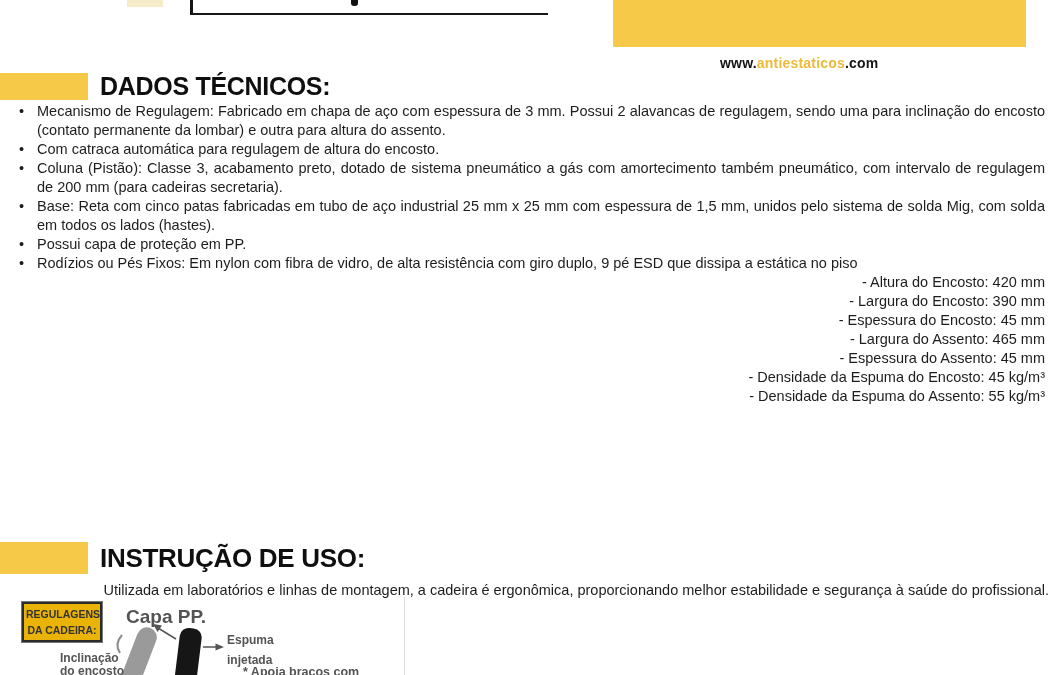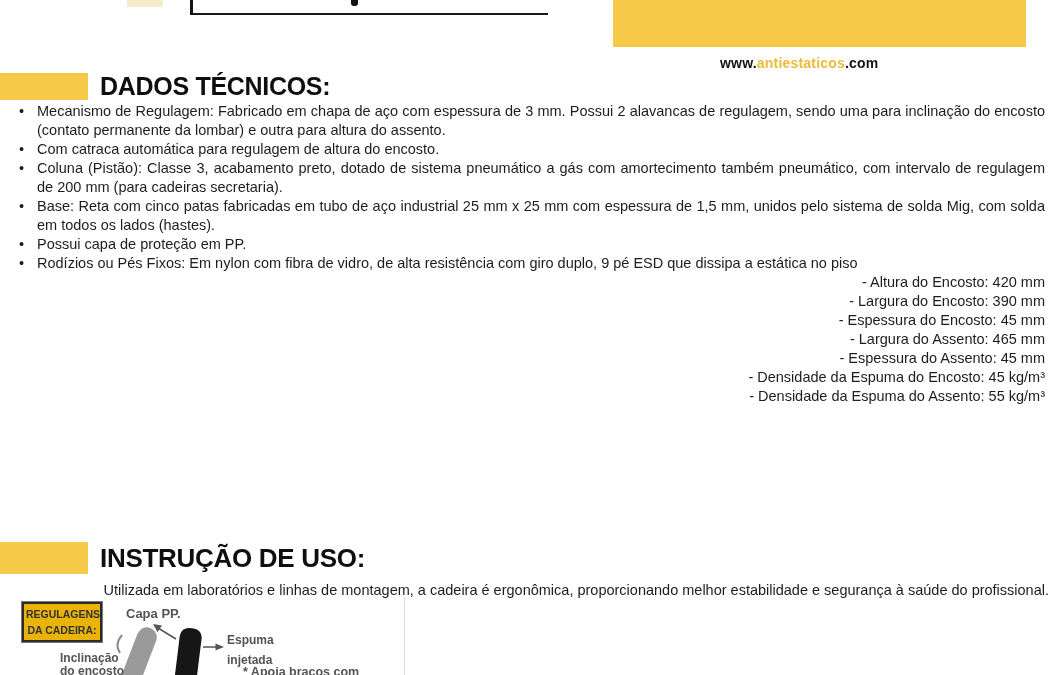--- a/index.html
+++ b/index.html
@@ -32,21 +32,21 @@
 
   
   .usage-paragraph{position:absolute;left:14px;top:581px;width:1035px;margin:0;font-size:14.5px;line-height:19px;text-align:right;}
 
   
   .diagram-svg{position:absolute;left:0;top:595px;}
   .reg-box{position:absolute;left:22px;top:602px;width:72px;border:2px solid #2b2b2b;outline:1px solid #777;
            padding:2px 2px;font-size:10.5px;font-weight:bold;line-height:16px;text-align:center;
            color:#333;white-space:pre-line;background:#eab308;}
   .lbl{position:absolute;color:#545454;font-weight:bold;white-space:pre-line;}
-  .lbl.capa{left:126px;top:606px;font-size:13px;}
+  .lbl.capa{left:126px;top:606px;font-size:19px;}
   .lbl.espuma{left:227px;top:630px;font-size:12px;line-height:20px;}
   .lbl.inclinacao{left:60px;top:652px;font-size:12px;line-height:13px;}
   .lbl.apoia{left:243px;top:665px;font-size:12.5px;}
   .faint-line{position:absolute;left:404px;top:597px;width:1px;height:78px;background:#d9d9d9;}
 </style>
 </head>
 <body>
 
 <div class="page">
 

